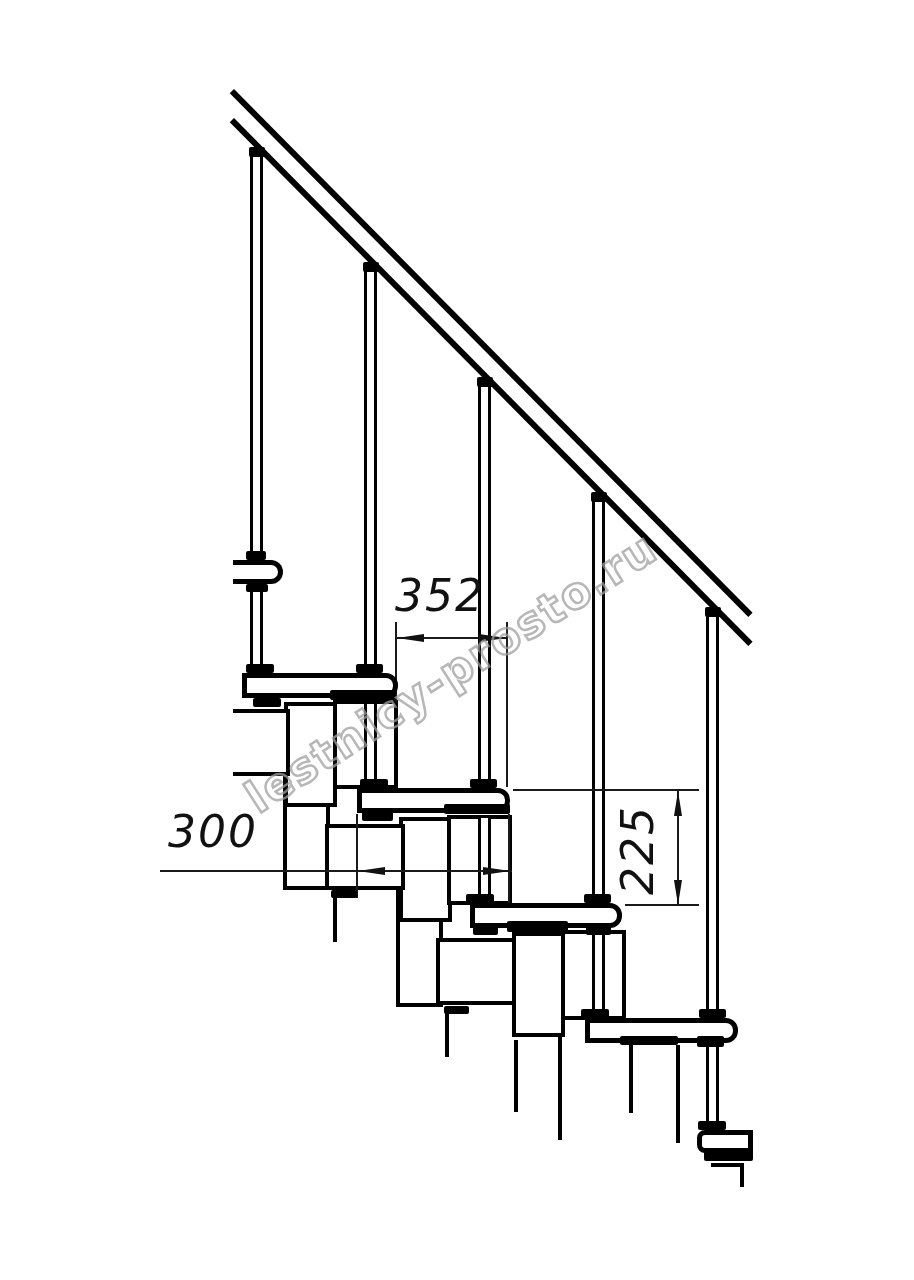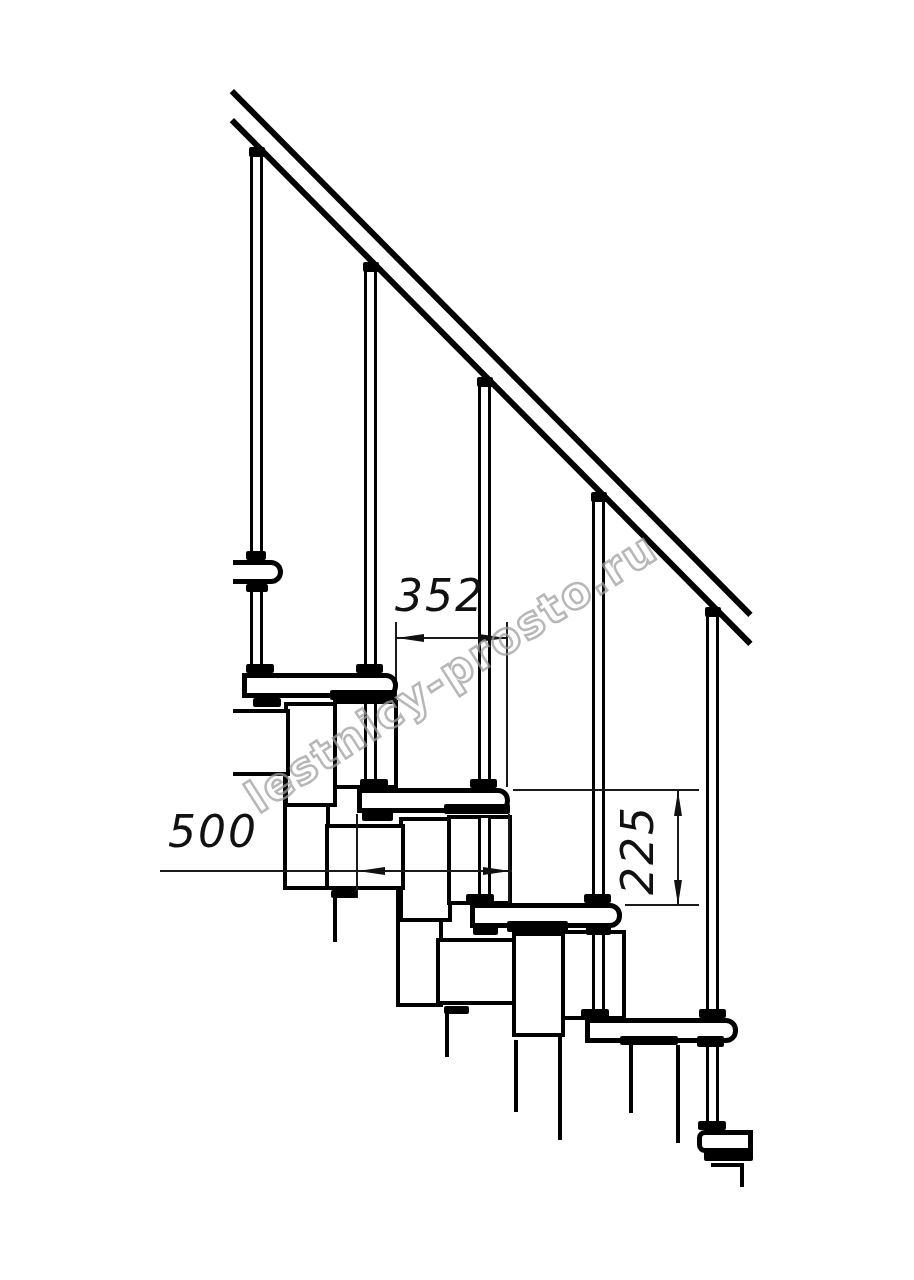--- a/index.html
+++ b/index.html
@@ -74,21 +74,21 @@
   <div class="thin" style="left:396px;top:637px;width:111px;height:2px;"></div>
   <div class="arr arr-l" style="left:397px;top:634px;"></div>
   <div class="arr arr-r" style="left:479px;top:634px;"></div>
   <div class="dimtext" style="left:385px;top:574px;width:110px;">352</div>
 
   <div class="thin" style="left:356px;top:814px;width:2px;height:84px;"></div>
   <div class="thin" style="left:508px;top:814px;width:2px;height:91px;"></div>
   <div class="thin" style="left:160px;top:870px;width:352px;height:2px;"></div>
   <div class="arr arr-l" style="left:358px;top:867px;"></div>
   <div class="arr arr-r" style="left:483px;top:867px;"></div>
-  <div class="dimtext" style="left:160px;top:810px;width:106px;">500</div>
+  <div class="dimtext" style="left:160px;top:810px;width:106px;">300</div>
 
   <div class="thin" style="left:513px;top:789px;width:186px;height:2px;"></div>
   <div class="thin" style="left:625px;top:904px;width:74px;height:2px;"></div>
   <div class="thin" style="left:677px;top:790px;width:2px;height:115px;"></div>
   <div class="arr arr-u" style="left:674px;top:791px;"></div>
   <div class="arr arr-d" style="left:674px;top:880px;"></div>
   <div class="dimtext rot270" style="left:582px;top:828px;width:112px;">225</div>
 
   <div class="tread nobl" style="left:233px;top:560px;width:50px;height:24px;"></div>
   <div class="tread" style="left:242px;top:673px;width:156px;height:25px;"></div>

